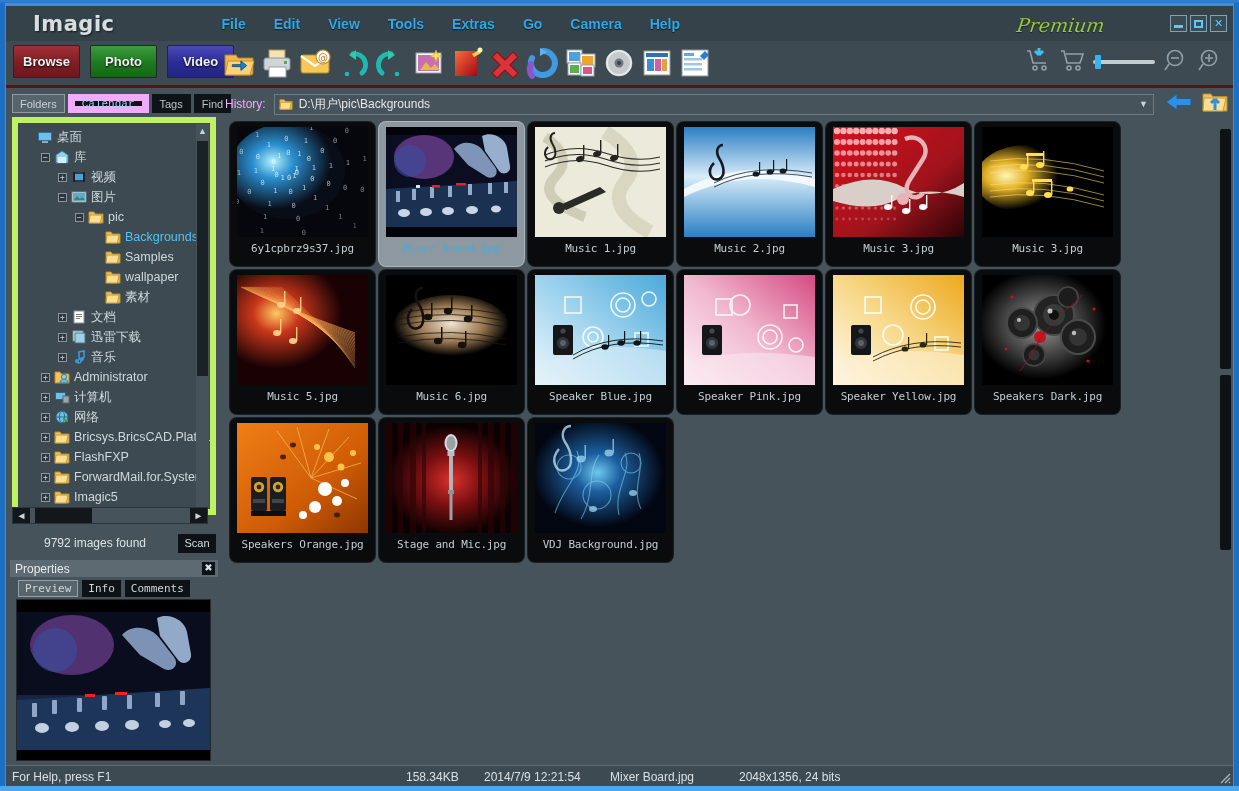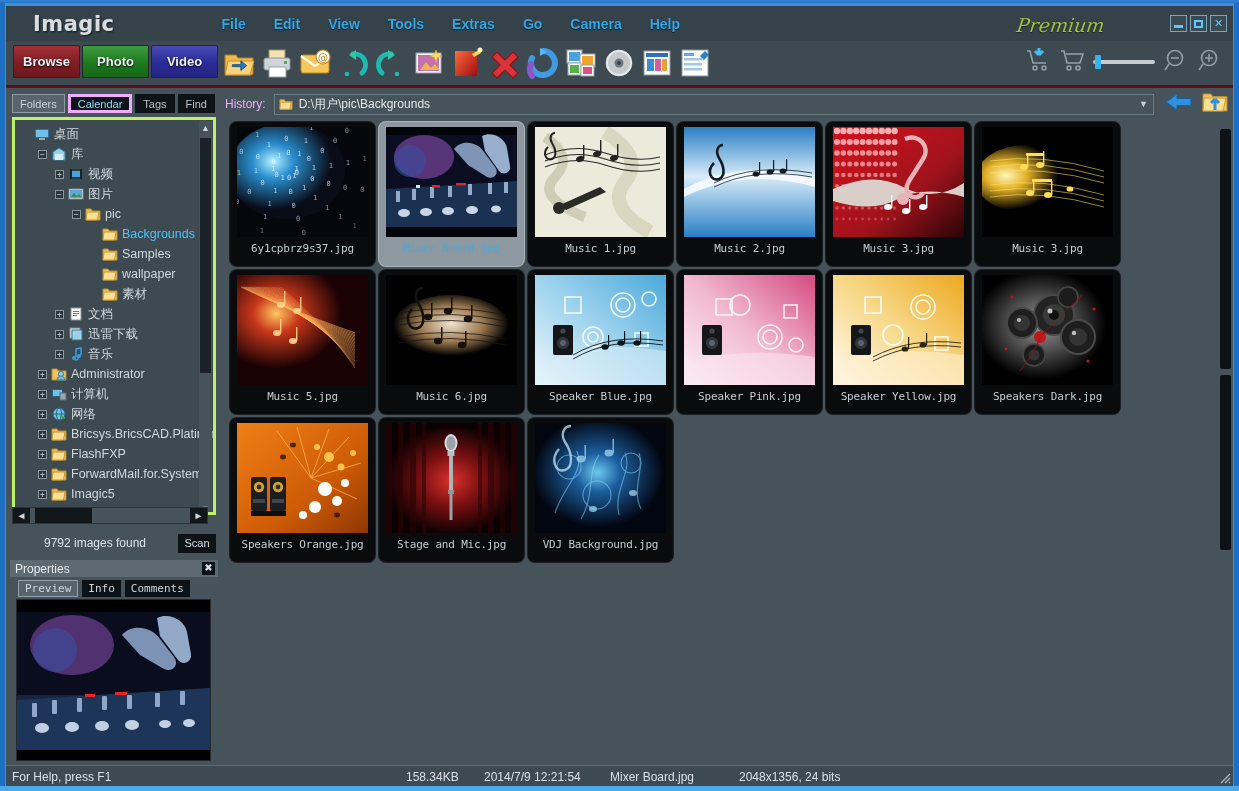--- a/index.html
+++ b/index.html
@@ -55,21 +55,21 @@
     color: #5bc8ff; font-size: 11px; line-height: 1;
   }
   .wbtn .mn { width: 9px; height: 3px; background: #5bc8ff; margin-top: 6px; }
   .wbtn .mx { width: 9px; height: 8px; border: 2px solid #5bc8ff; }
   
   .toolbar {
     position: absolute; left: 0; top: 37px; width: 1227px; height: 47px;
     background: #3d4a52;
     border-bottom: 3px solid #5a1217;
   }
-  .modetabs { position: absolute; left: 7px; top: 4px; display: flex; gap: 2px; }
+  .modetabs { position: absolute; left: 7px; top: 4px; display: flex; gap: 10px; }
   .modetab {
     width: 67px; height: 33px;
     display: flex; align-items: center; justify-content: center;
     font-size: 13px; font-weight: bold; color: #eef2f4;
     border: 1px solid #20282d; border-radius: 2px 2px 0 0;
     text-shadow: 0 1px 2px #000;
   }
   .modetab.browse { background: linear-gradient(to bottom, #a03036 0%, #7e1e24 55%, #6d171d 100%); }
   .modetab.photo  { background: linear-gradient(to bottom, #3f9b3f 0%, #1d7a1d 55%, #176617 100%); }
   .modetab.video  { background: linear-gradient(to bottom, #4a4ab8 0%, #2b2b96 55%, #242482 100%); }
@@ -86,35 +86,35 @@
     display: flex; gap: 3px; align-items: flex-end;
   }
   .ltab {
     height: 19px; padding: 0 7px;
     display: flex; align-items: center; justify-content: center;
     font-size: 11px; color: #b9c3c9; background: #0e1317;
     border: 1px solid #0e1317;
     font-family: "Liberation Sans", sans-serif;
   }
   .ltab.sel { background: #57646c; border: 1px solid #8d9ba3; color: #c9d2d7; }
-  .ltab.hot { border: 3px solid #f0abfc; color: #8fd9f7; }
+  .ltab.hot { border: 7px solid #f0abfc; color: #8fd9f7; font-family: Liberation Mono, monospace; }
   
   .histbar { position: absolute; left: 219px; top: 89px; width: 1003px; height: 22px; display: flex; align-items: center; }
   .histlabel { color: #f0abfc; font-size: 12px; margin-right: 8px; }
   .histfield {
     flex: 1; height: 21px; background: #46535a; border: 1px solid #6a7c86;
     display: flex; align-items: center; padding-left: 4px; position: relative;
   }
   .histtext { color: #e3e8eb; font-size: 12px; margin-left: 6px; }
   .histcaret { position: absolute; right: 5px; color: #cfd6da; font-size: 9px; }
   .backarrow { margin: 0 8px 0 10px; }
   
   .sidebar {
     position: absolute; left: 6px; top: 113px; width: 204px; height: 398px;
-    background: #3d4a52; border: 3px solid #bef264;
+    background: #3d4a52; border: 6px solid #bef264;
     overflow: hidden;
   }
   .tree { padding: 4px 0 0 6px; font-size: 12px; color: #cfd8dd; }
   .tnode { display: flex; align-items: center; height: 20px; white-space: nowrap; }
   .tplus {
     width: 9px; height: 9px; border: 1px solid #8a969d; background: #2c363c;
     color: #cfd8dd; font-size: 8px; line-height: 7px; text-align: center;
     margin-right: 4px; flex: none; font-family: "DejaVu Sans Mono", monospace;
   }
   .tspacer { width: 13px; flex: none; }

